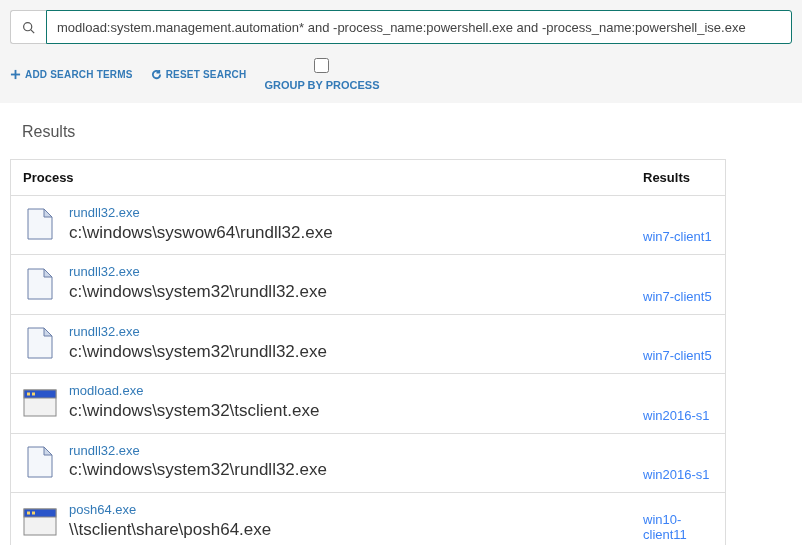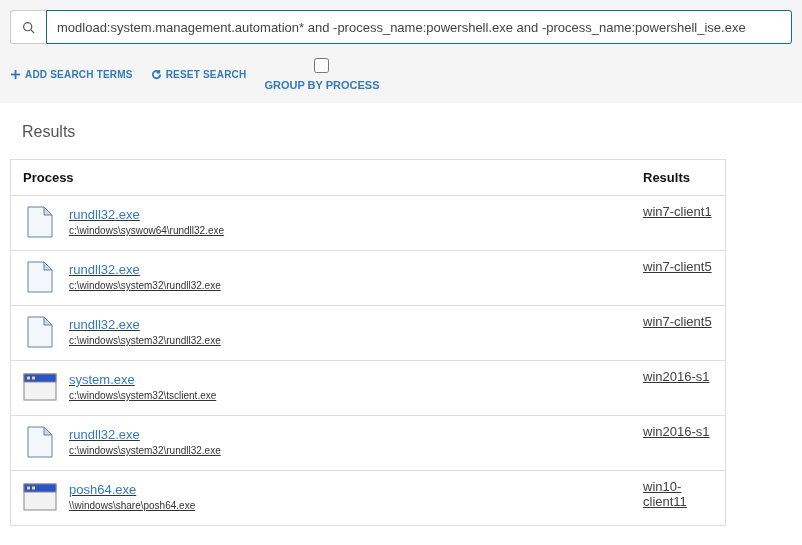--- a/index.html
+++ b/index.html
@@ -90,42 +90,41 @@
     border-bottom: 1px solid #ddd;
     font-weight: 700;
     font-size: 13px;
     color: #111;
     background: #fff;
   }
   .col-process { flex: 0 0 620px; }
   .col-endpoint { flex: 1; }
   .tbody-row {
     display: flex;
-    align-items: flex-start;
+    align-items: flex-end;
     padding: 8px 12px 10px 12px;
     border-bottom: 1px solid #ddd;
     background: #fff;
-    text-decoration: underline;
   }
   .proc-cell {
     display: flex;
     align-items: center;
     gap: 12px;
     flex: 0 0 620px;
   }
   .proc-text { display: flex; flex-direction: column; line-height: 1.35; }
   .proc-name {
     color: #337ab7;
     font-size: 13px;
     cursor: pointer;
   }
-  .proc-path { color: #333; font-size: 10px; }
+  .proc-path { color: #333; font-size: 17px; }
   .endpoint-cell {
     flex: 1;
-    color: #404040;
+    color: #3b82f6;
     font-size: 13px;
     cursor: pointer;
   }
   .icon-wrap { width: 34px; height: 36px; display: flex; align-items: center; justify-content: center; }
 </style>
 </head>
 <body>
 
 <div class="search-panel">
   <div class="search-row">
@@ -216,21 +215,21 @@
         <div class="proc-cell">
           <span class="icon-wrap">
             <svg width="34" height="28" viewBox="0 0 34 28">
               <rect x="1" y="1" width="32" height="26" fill="#f2f2f2" stroke="#888" stroke-width="1"></rect>
               <rect x="1" y="1" width="32" height="8" fill="#2a55c9" stroke="#888" stroke-width="1"></rect>
               <rect x="4" y="3.5" width="3" height="3" fill="#f6d36b"></rect>
               <rect x="9" y="3.5" width="3" height="3" fill="#f6d36b"></rect>
             </svg>
           </span>
           <div class="proc-text">
-            <span class="proc-name">system.exe</span>
+            <span class="proc-name">modload.exe</span>
             <span class="proc-path">c:\windows\system32\tsclient.exe</span>
           </div>
         </div>
         <div class="endpoint-cell">win2016-s1</div>
       </div>
       <div class="tbody-row">
         <div class="proc-cell">
           <span class="icon-wrap">
             <svg width="28" height="34" viewBox="0 0 28 34">
               <polygon points="2,2 18,2 26,10 26,32 2,32" fill="#f4f7fb" stroke="#6a7ea8" stroke-width="1"></polygon>
@@ -249,19 +248,19 @@
           <span class="icon-wrap">
             <svg width="34" height="28" viewBox="0 0 34 28">
               <rect x="1" y="1" width="32" height="26" fill="#f2f2f2" stroke="#888" stroke-width="1"></rect>
               <rect x="1" y="1" width="32" height="8" fill="#2a55c9" stroke="#888" stroke-width="1"></rect>
               <rect x="4" y="3.5" width="3" height="3" fill="#f6d36b"></rect>
               <rect x="9" y="3.5" width="3" height="3" fill="#f6d36b"></rect>
             </svg>
           </span>
           <div class="proc-text">
             <span class="proc-name">posh64.exe</span>
-            <span class="proc-path">\\windows\share\posh64.exe</span>
+            <span class="proc-path">\\tsclient\share\posh64.exe</span>
           </div>
         </div>
         <div class="endpoint-cell">win10-client11</div>
       </div>
     </div>
 </div>
 
 </body></html>

